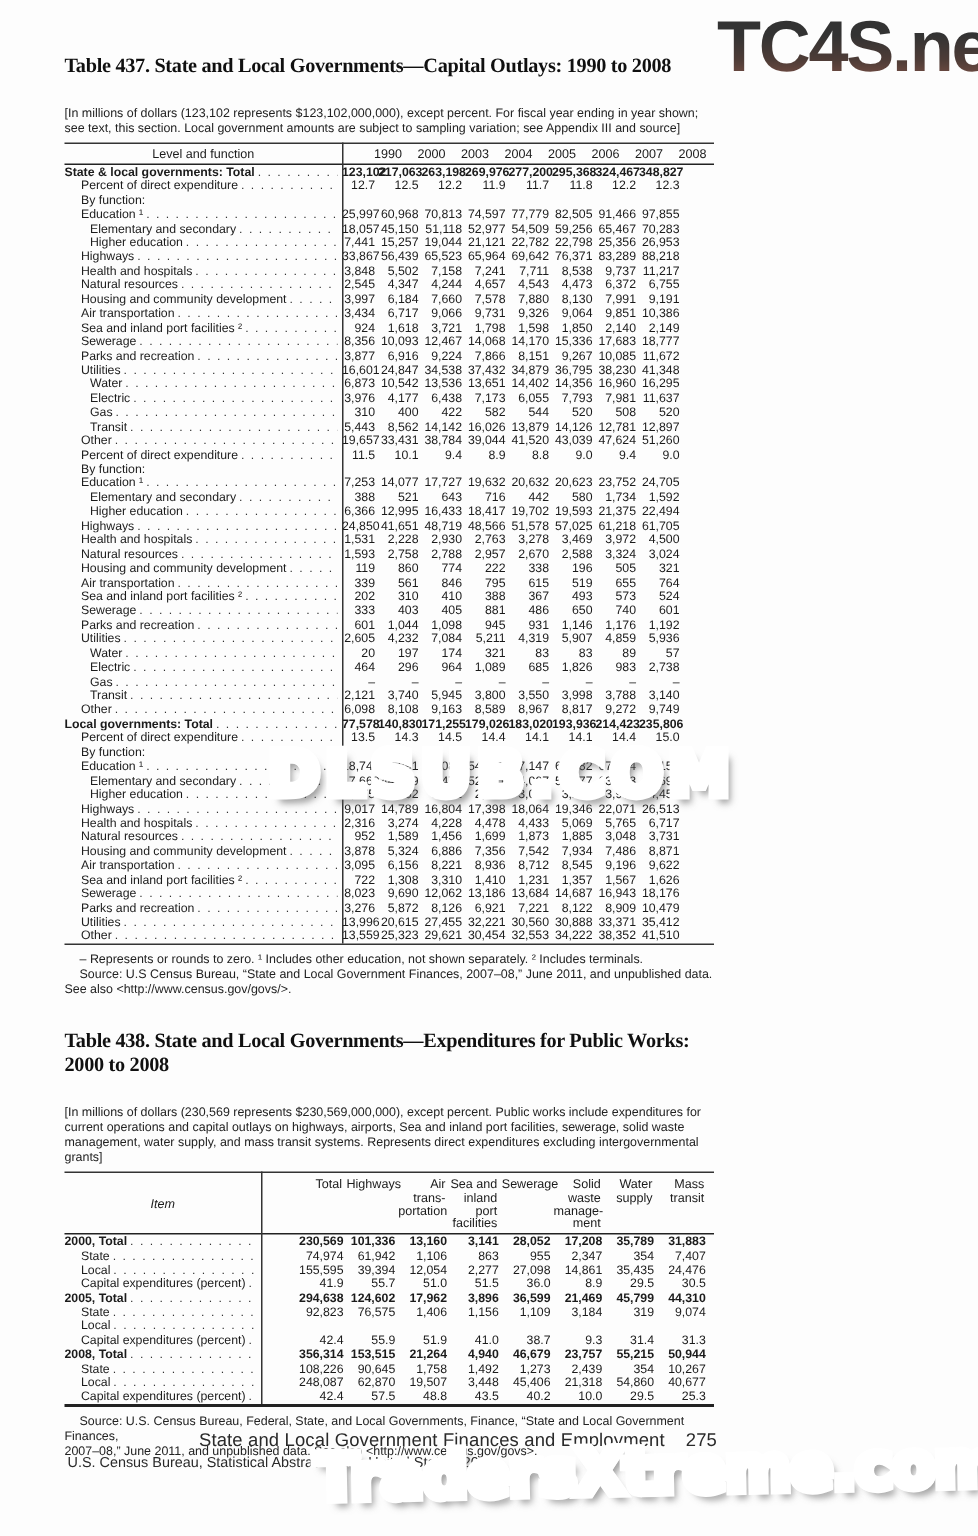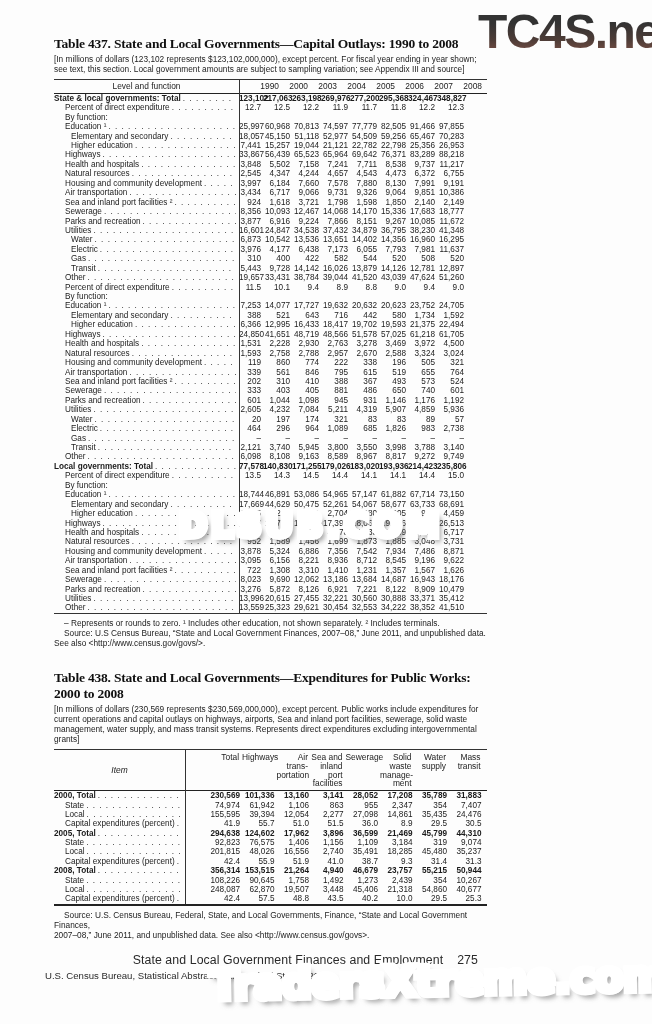--- a/index.html
+++ b/index.html
@@ -1,23 +1,23 @@
 <!DOCTYPE html>
 <html><head>
 <meta charset="utf-8">
 <style>
   * { margin:0; padding:0; box-sizing:border-box; }
   html,body { background:#e8e8e8; }
   .page { position:relative; width:652px; height:1024px; background:#fdfdfd; overflow:hidden;
           font-family:"Liberation Sans", sans-serif; color:#1b1b1b; }
-  .content { position:absolute; left:54px; top:36px; width:433px; }
+  .content { position:absolute; left:43px; top:36px; width:433px; }
 
   .tbl-title { font-family:"Liberation Serif", serif; font-weight:bold; font-size:13.5px;
                line-height:16px; letter-spacing:-0.2px; white-space:nowrap; color:#101010; }
-  .tbl-note { font-size:8.3px; line-height:9.9px; margin:3px 0 4px; color:#222; }
+  .tbl-note { font-size:8.3px; line-height:9.9px; margin:19px 0 4px; color:#222; }
 
   .tbl { position:relative; width:433px; }
   .vrule { position:absolute; top:0; bottom:0; width:1px; background:#333; }
   .t437 .vrule { left:185px; }
   .t438 .vrule { left:131px; }
 
   .thead { display:flex; align-items:center; height:15px;
            border-top:1px solid #333; border-bottom:1.5px solid #222; }
   .t437 .stub-h { width:185px; text-align:center; font-size:8.4px; }
   .hcol { flex:none; text-align:right; font-size:8.4px; padding-right:3px; white-space:pre-line; }
@@ -67,21 +67,21 @@
                 -webkit-text-stroke:6px #ffffff;
                 text-shadow:-2px -2px 0 #fff, 2px -2px 0 #fff, -2px 2px 0 #fff, 2px 2px 0 #fff,
                             0 -2px 0 #fff, 0 2px 0 #fff, -2px 0 0 #fff, 2px 0 0 #fff,
                             4px 5px 5px rgba(90,90,90,.6); }
   .wm-top { left:454px; top:4px; font-size:48px; letter-spacing:-1.5px;
             font-family:"Liberation Sans", sans-serif;
             background:linear-gradient(#333333 35%, #4d3c37 65%, #8e584b 100%);
             -webkit-background-clip:text; background-clip:text; color:transparent;
             mix-blend-mode:multiply;margin-left:24px; }
   .wm-top::before { content:none; }
-  .wm-mid { left:179px; top:505px; font-size:34px; letter-spacing:4px;
+  .wm-mid { left:179px; top:492px; font-size:41px; letter-spacing:4px;
             font-family:"DejaVu Sans", sans-serif;
             background:linear-gradient(#ee4a42 10%, #cb1019 55%, #970a13 100%);
             -webkit-background-clip:text; background-clip:text; color:transparent; }
   .wm-bottom { left:210px; top:956px; font-size:42px; letter-spacing:-0.5px;
                font-family:"DejaVu Sans", sans-serif; transform:rotate(-1.2deg);
                background:linear-gradient(#ec6a58 12%, #cf2a28 55%, #a31315 100%);
                -webkit-background-clip:text; background-clip:text; color:transparent; }
 </style>
 </head>
 <body>
@@ -389,21 +389,21 @@
               <div class="val">520</div>
             </div>
           </div>
           <div class="trow">
             <div class="stub ind2">
               <div class="lbl">Transit</div>
               <div class="leader"></div>
             </div>
             <div class="vals">
               <div class="val">5,443</div>
-              <div class="val">9,728</div>
+              <div class="val">8,562</div>
               <div class="val">14,142</div>
               <div class="val">16,026</div>
               <div class="val">13,879</div>
               <div class="val">14,126</div>
               <div class="val">12,781</div>
               <div class="val">12,897</div>
             </div>
           </div>
           <div class="trow">
             <div class="stub ind1">
@@ -1095,30 +1095,20 @@
               <div class="val">3,184</div>
               <div class="val">319</div>
               <div class="val">9,074</div>
             </div>
           </div>
           <div class="trow">
             <div class="stub ind1">
               <div class="lbl">Local</div>
               <div class="leader"></div>
             </div>
-            <div class="vals">
-              <div class="val">201,815</div>
-              <div class="val">48,026</div>
-              <div class="val">16,556</div>
-              <div class="val">2,740</div>
-              <div class="val">35,491</div>
-              <div class="val">18,285</div>
-              <div class="val">45,480</div>
-              <div class="val">35,237</div>
-            </div>
           </div>
           <div class="trow">
             <div class="stub ind1">
               <div class="lbl">Capital expenditures (percent)</div>
               <div class="leader"></div>
             </div>
             <div class="vals">
               <div class="val">42.4</div>
               <div class="val">55.9</div>
               <div class="val">51.9</div>

